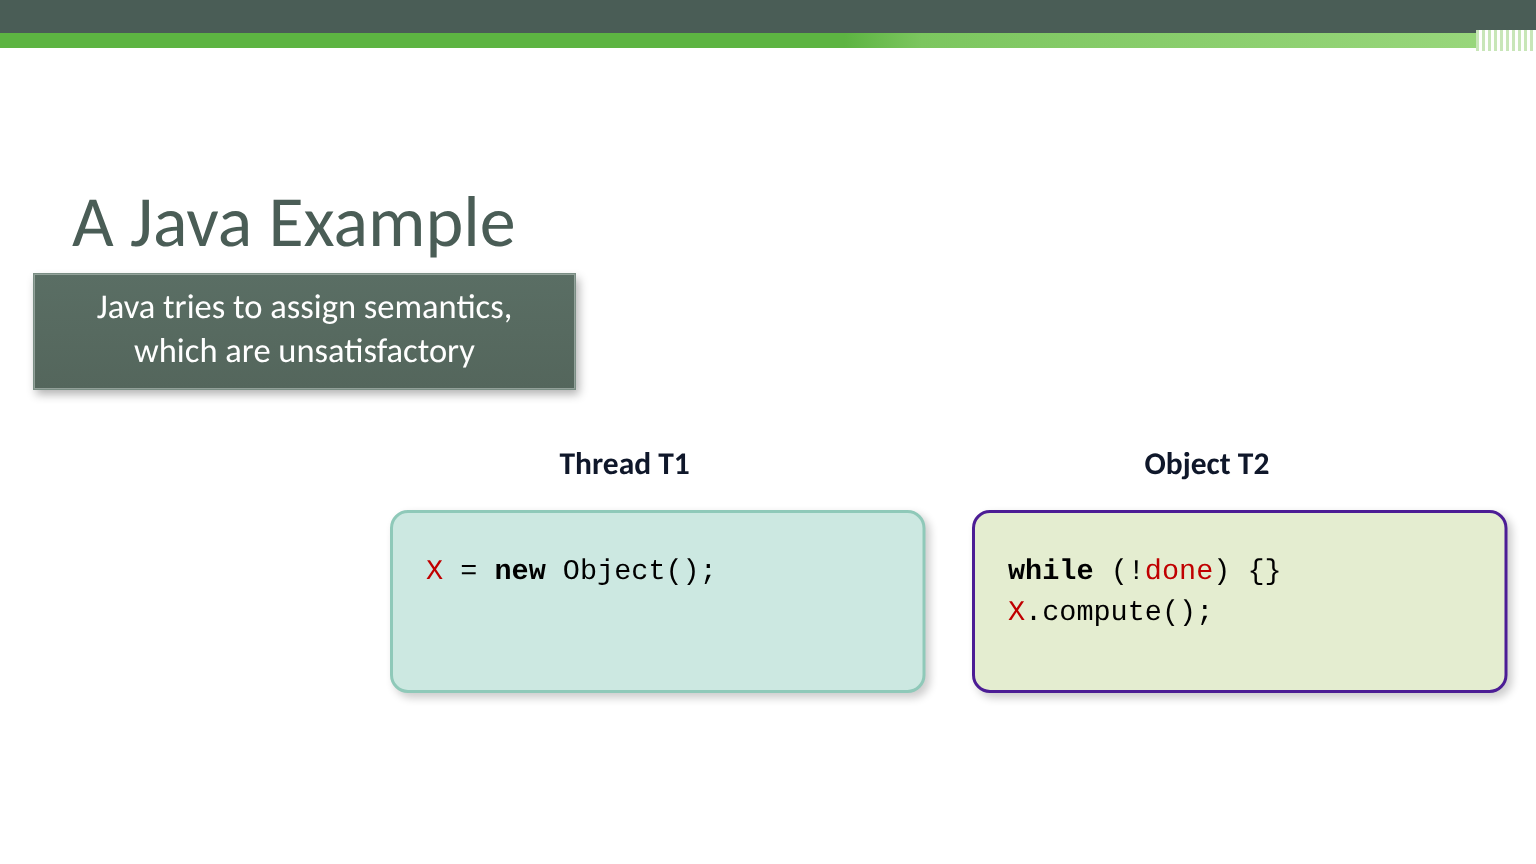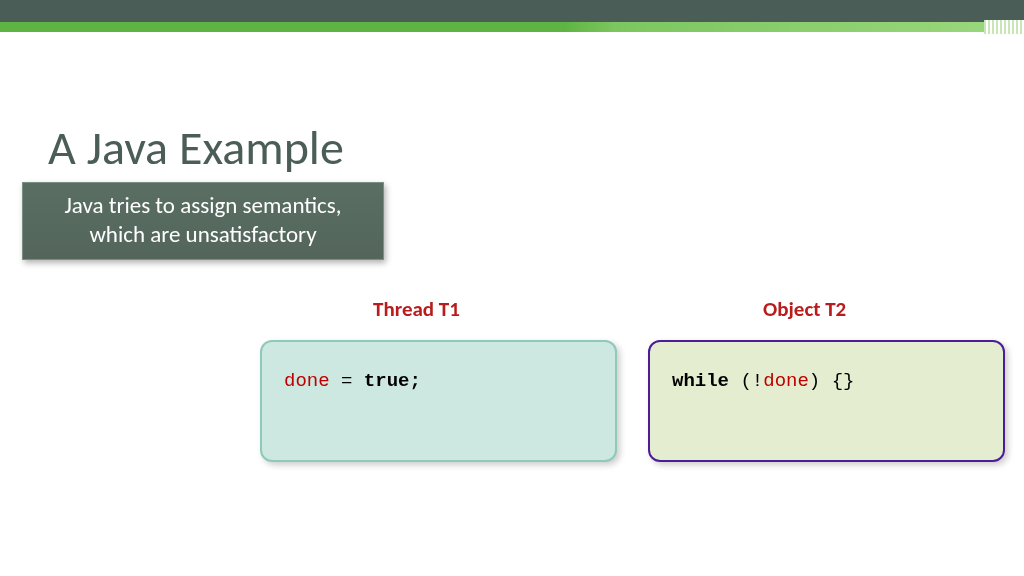--- a/index.html
+++ b/index.html
@@ -57,21 +57,21 @@
     .callout-text {
       color: #ffffff;
       font-size: 23px;
       font-weight: 400;
       line-height: 1.25;
     }
     .thread-heading {
       position: absolute;
       font-size: 21px;
       font-weight: bold;
-      color: #b91c1c;
+      color: #0f172a;
     }
     .thread-heading.t1 { left: 373px; top: 296px; }
     .thread-heading.t2 { left: 763px; top: 296px; }
     .code-box {
       position: absolute;
       top: 340px;
       width: 357px;
       height: 122px;
       border-radius: 12px;
       box-shadow: 3px 3px 6px rgba(0,0,0,0.2);
@@ -104,21 +104,24 @@
 
 <div class="callout-box">
   <div class="callout-text">Java tries to assign semantics, which are unsatisfactory</div>
 </div>
 
 <div class="thread-heading t1">Thread T1</div>
 <div class="thread-heading t2">Object T2</div>
 
 <div class="code-box t1">
   <div>
-    <span class="red">done</span><span class="norm"> = </span><span class="kw">true;</span>
+    <span class="red">X</span><span class="norm"> = </span><span class="kw">new</span><span class="norm"> Object();</span>
   </div>
 </div>
 
 <div class="code-box t2">
   <div>
     <span class="kw">while</span><span class="norm"> (!</span><span class="red">done</span><span class="norm">) {}</span>
   </div>
+  <div>
+    <span class="red">X</span><span class="norm">.compute();</span>
+  </div>
 </div>
 
 </body></html>

